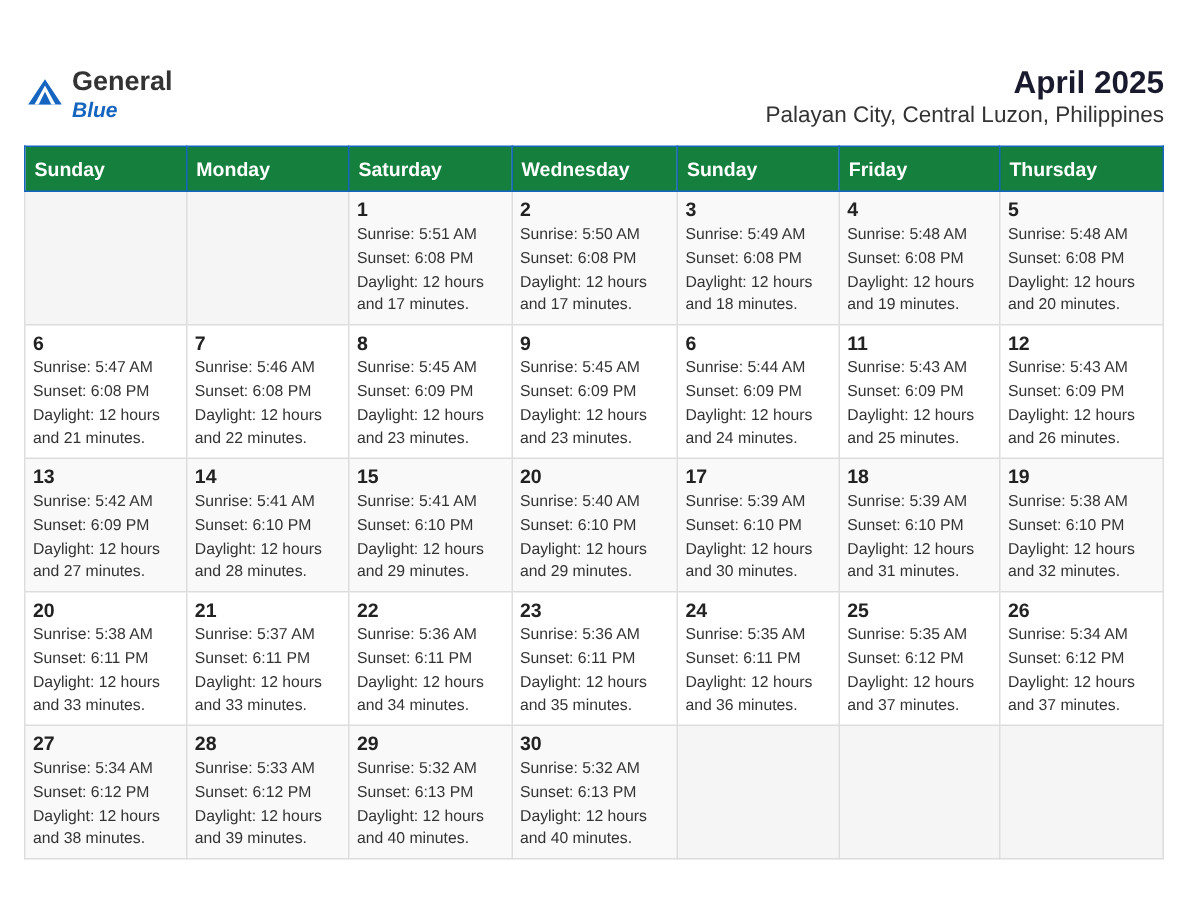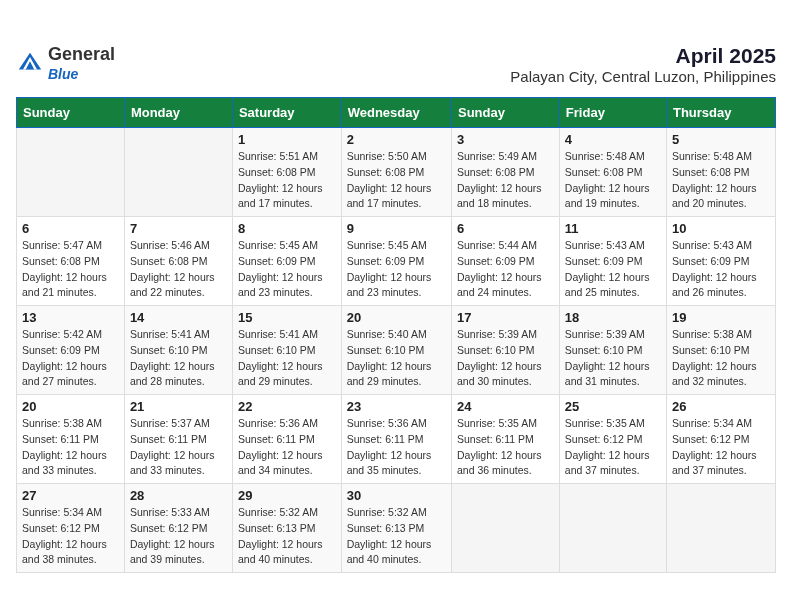--- a/index.html
+++ b/index.html
@@ -142,21 +142,21 @@
         <td><span class="day-number">4</span><span class="cell-info">Sunrise: 5:48 AM<br>Sunset: 6:08 PM<br>Daylight: 12 hours and 19 minutes.</span></td>
         <td><span class="day-number">5</span><span class="cell-info">Sunrise: 5:48 AM<br>Sunset: 6:08 PM<br>Daylight: 12 hours and 20 minutes.</span></td>
       </tr>
       <tr>
         <td><span class="day-number">6</span><span class="cell-info">Sunrise: 5:47 AM<br>Sunset: 6:08 PM<br>Daylight: 12 hours and 21 minutes.</span></td>
         <td><span class="day-number">7</span><span class="cell-info">Sunrise: 5:46 AM<br>Sunset: 6:08 PM<br>Daylight: 12 hours and 22 minutes.</span></td>
         <td><span class="day-number">8</span><span class="cell-info">Sunrise: 5:45 AM<br>Sunset: 6:09 PM<br>Daylight: 12 hours and 23 minutes.</span></td>
         <td><span class="day-number">9</span><span class="cell-info">Sunrise: 5:45 AM<br>Sunset: 6:09 PM<br>Daylight: 12 hours and 23 minutes.</span></td>
         <td><span class="day-number">6</span><span class="cell-info">Sunrise: 5:44 AM<br>Sunset: 6:09 PM<br>Daylight: 12 hours and 24 minutes.</span></td>
         <td><span class="day-number">11</span><span class="cell-info">Sunrise: 5:43 AM<br>Sunset: 6:09 PM<br>Daylight: 12 hours and 25 minutes.</span></td>
-        <td><span class="day-number">10</span><span class="cell-info">Sunrise: 5:43 AM<br>Sunset: 6:09 PM<br>Daylight: 12 hours and 26 minutes.</span></td>
+        <td><span class="day-number">12</span><span class="cell-info">Sunrise: 5:43 AM<br>Sunset: 6:09 PM<br>Daylight: 12 hours and 26 minutes.</span></td>
       </tr>
       <tr>
         <td><span class="day-number">13</span><span class="cell-info">Sunrise: 5:42 AM<br>Sunset: 6:09 PM<br>Daylight: 12 hours and 27 minutes.</span></td>
         <td><span class="day-number">14</span><span class="cell-info">Sunrise: 5:41 AM<br>Sunset: 6:10 PM<br>Daylight: 12 hours and 28 minutes.</span></td>
         <td><span class="day-number">15</span><span class="cell-info">Sunrise: 5:41 AM<br>Sunset: 6:10 PM<br>Daylight: 12 hours and 29 minutes.</span></td>
         <td><span class="day-number">20</span><span class="cell-info">Sunrise: 5:40 AM<br>Sunset: 6:10 PM<br>Daylight: 12 hours and 29 minutes.</span></td>
         <td><span class="day-number">17</span><span class="cell-info">Sunrise: 5:39 AM<br>Sunset: 6:10 PM<br>Daylight: 12 hours and 30 minutes.</span></td>
         <td><span class="day-number">18</span><span class="cell-info">Sunrise: 5:39 AM<br>Sunset: 6:10 PM<br>Daylight: 12 hours and 31 minutes.</span></td>
         <td><span class="day-number">19</span><span class="cell-info">Sunrise: 5:38 AM<br>Sunset: 6:10 PM<br>Daylight: 12 hours and 32 minutes.</span></td>
       </tr>

